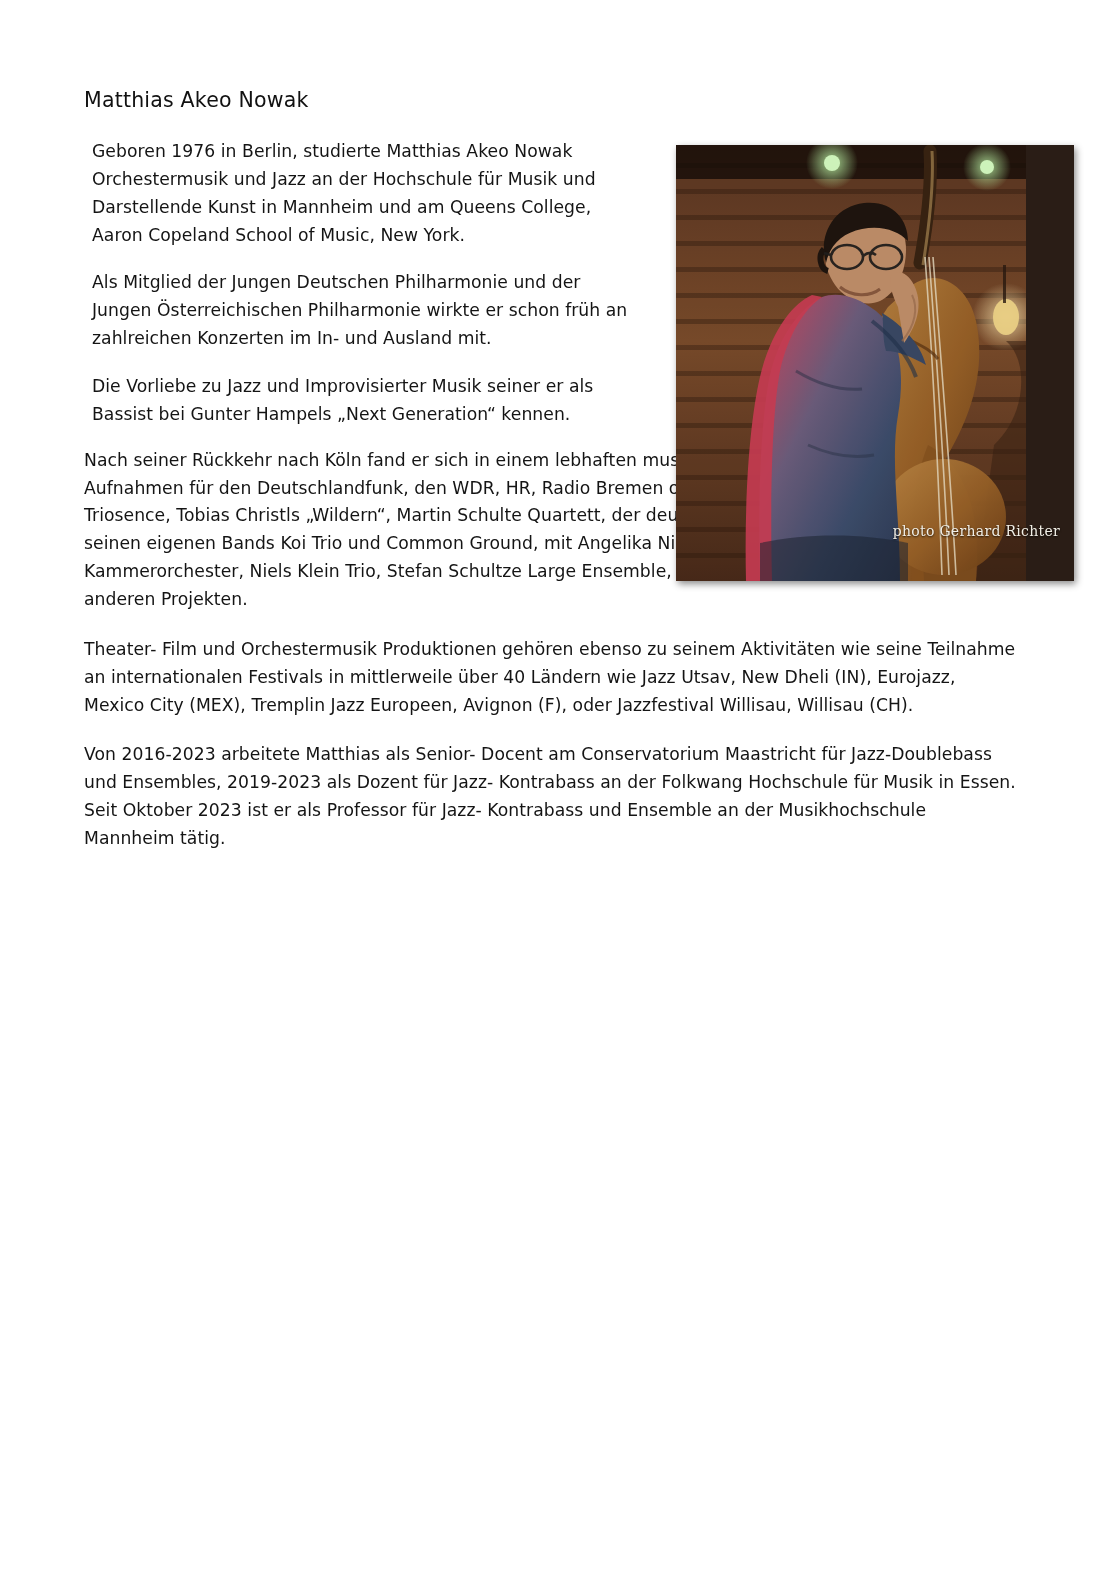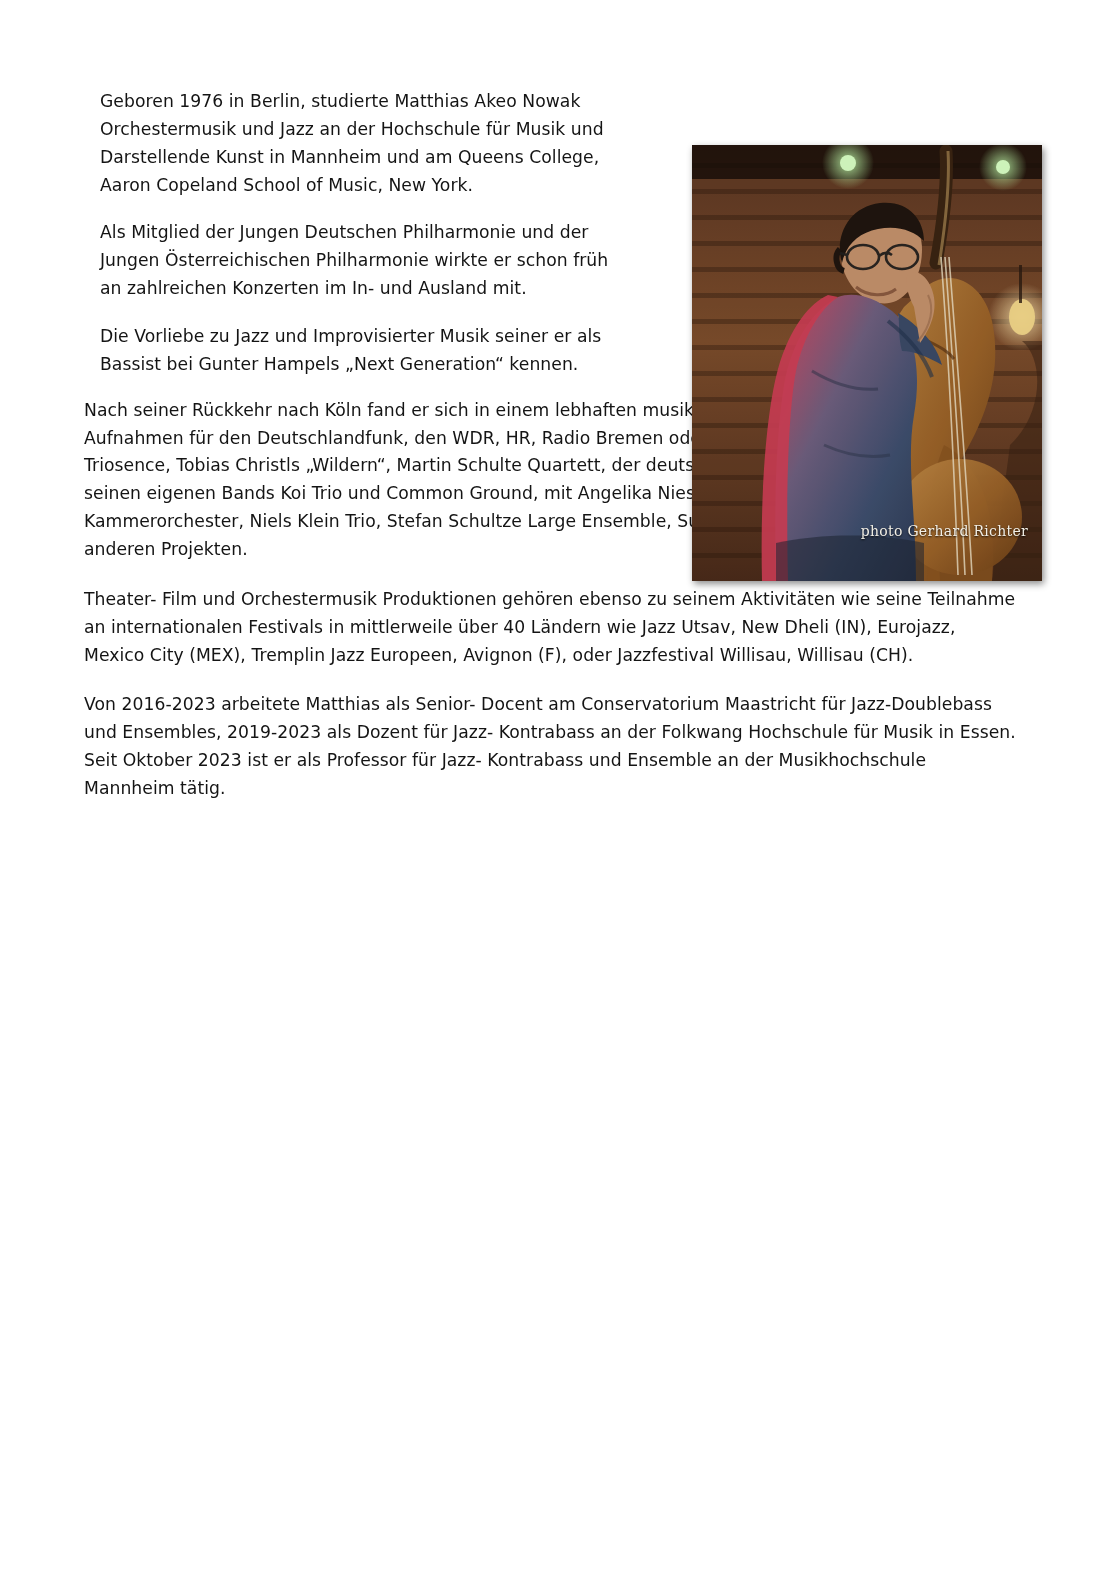--- a/index.html
+++ b/index.html
@@ -29,30 +29,30 @@
     margin: 0 0 26px 0;
     color: #111111;
   }
   .body-col {
     width: 545px;
     float: left;
   }
   p.para {
     font-size: 17.2px;
     line-height: 1.62;
-    margin: 0 0 20px 16px;
+    margin: 0 0 20px 8px;
     color: #141414;
     letter-spacing: 0.05px;
   }
   p.para:last-child { margin-bottom: 0; }
   .photo-wrap {
     position: absolute;
     top: 145px;
-    left: 692px;
-    width: 350px;
+    left: 676px;
+    width: 398px;
     height: 436px;
     box-shadow: 2px 3px 7px rgba(0,0,0,0.45);
     overflow: hidden;
     background: #2a1d16;
   }
   .photo-wrap svg { display: block; }
   .photo-credit {
     position: absolute;
     right: 14px;
     bottom: 42px;
@@ -84,20 +84,21 @@
     font-size: 17.4px;
     line-height: 1.55;
     letter-spacing: 0.05px;
   }
 </style>
 </head>
 <body>
 
 <div class="page">
 
+  <h1 class="doc-title">Matthias Akeo Nowak</h1>
 
   <div class="body-col">
     <p class="para">Geboren 1976 in Berlin, studierte Matthias Akeo Nowak Orchestermusik und Jazz an der Hochschule für Musik und Darstellende Kunst in Mannheim und am Queens College, Aaron Copeland School of Music, New York.</p>
     <p class="para">Als Mitglied der Jungen Deutschen Philharmonie und der Jungen Österreichischen Philharmonie wirkte er schon früh an zahlreichen Konzerten im In- und Ausland mit.</p>
     <p class="para">Die Vorliebe zu Jazz und Improvisierter Musik seiner er als Bassist bei Gunter Hampels „Next Generation“ kennen.</p>
   </div>
 
   <div class="photo-wrap">
     <svg width="350" height="436" viewBox="0 0 350 436" xmlns="http://www.w3.org/2000/svg">
       <defs>

